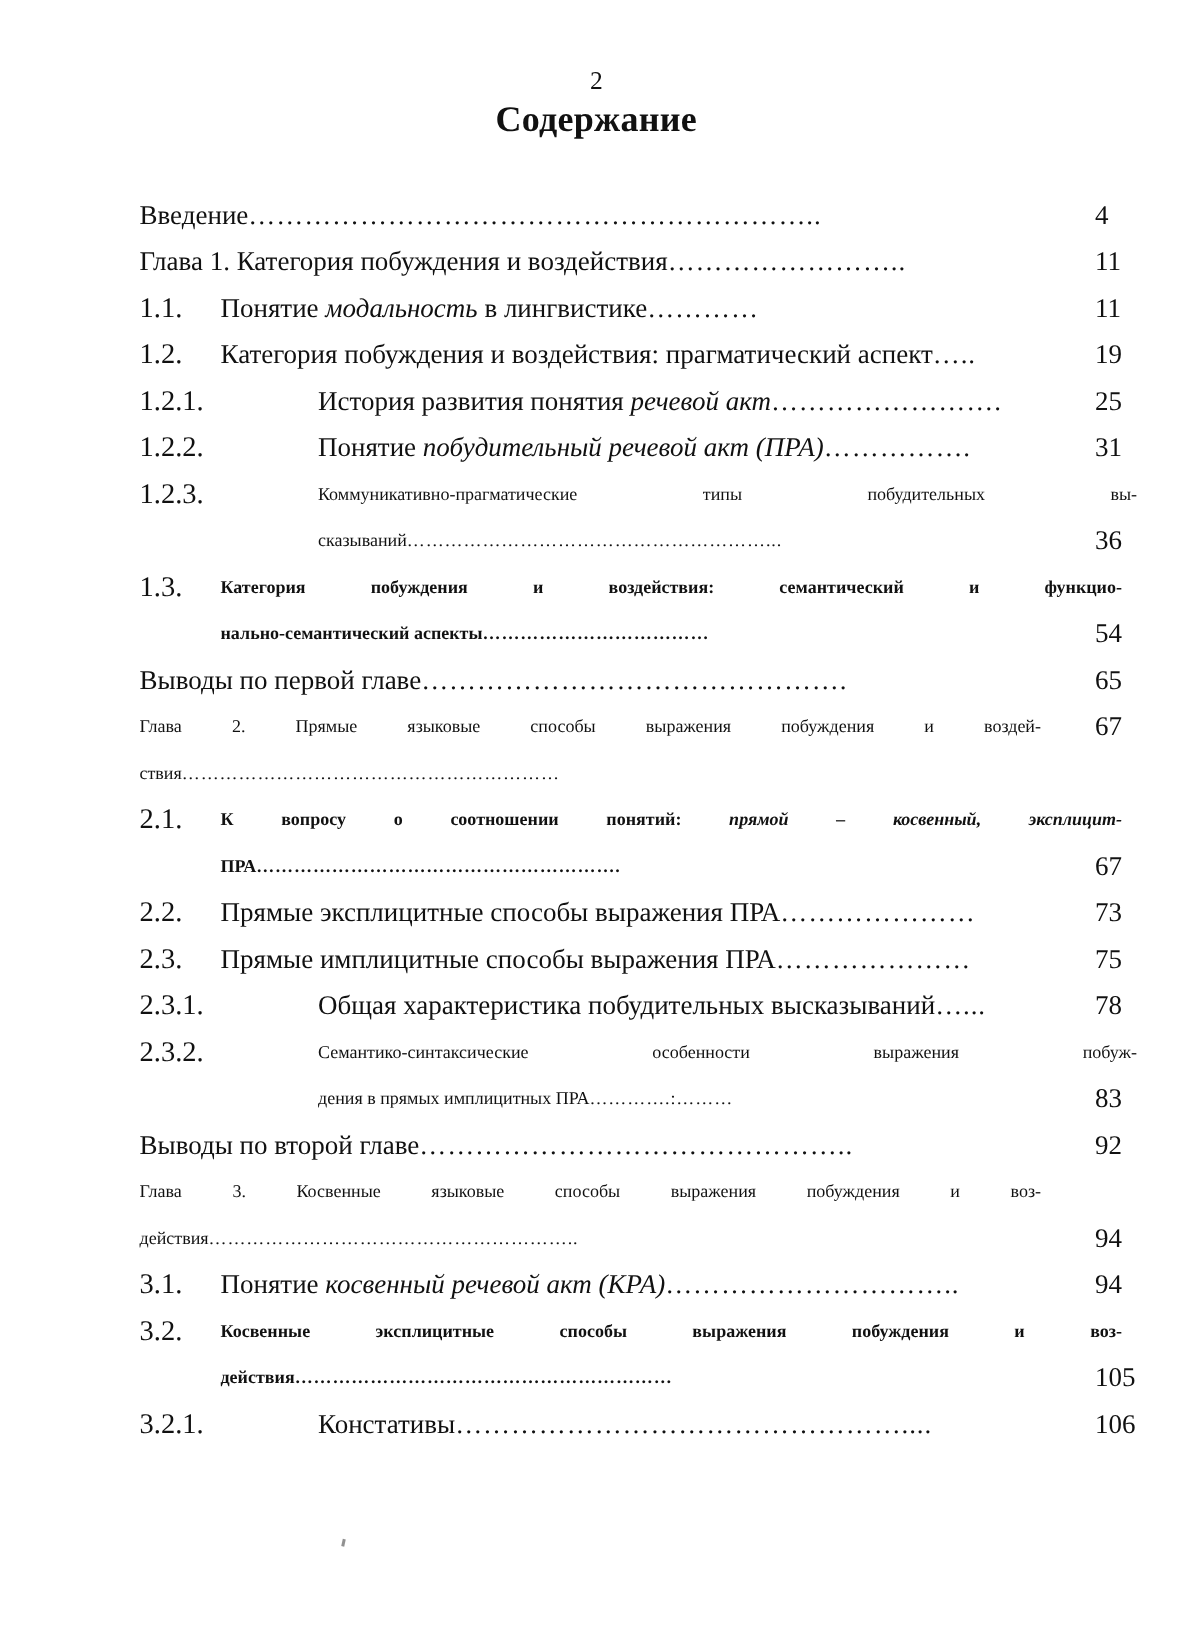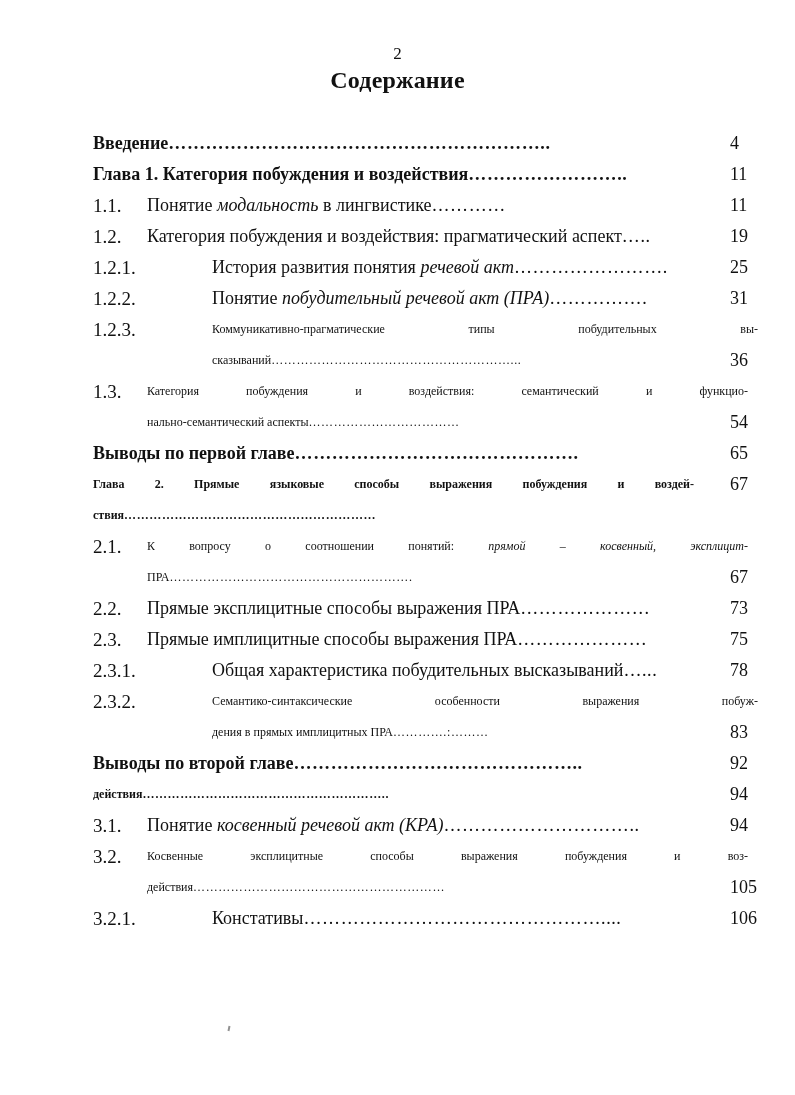--- a/index.html
+++ b/index.html
@@ -77,21 +77,21 @@
   
   .txt {
     display: block;
     font-size: 18px;
     line-height: 31px;
   }
   .lvl0 .txt { margin-left: 0px; }
   .lvl1 .txt { margin-left: 54px; }
   .lvl2 .txt { margin-left: 119px; }
 
-  .bold .txt, .bold .num { font-weight: bold; }
+  .bold .txt, .bold .num { font-weight: normal; }
 
   
   .just {
     text-align: justify;
     text-align-last: justify;
     font-size: 12px;
     line-height: 31px;
     white-space: normal;
   }
   .lastline {
@@ -109,21 +109,21 @@
     width: 60px;
     text-align: left;
     font-size: 18px;
     line-height: 31px;
     font-weight: normal;
   }
 
   .dots { letter-spacing: .6px; }
 
   
-  .measure { width: 601px; }
+  .measure { width: 601px; font-weight: bold; }
   .measure-2 { width: 546px; }
   .measure-0 { width: 601px; }
 
   .speck {
     position: absolute;
     left: 228px;
     top: 1026px;
     width: 2px;
     height: 5px;
     background: #6c6c6c;
@@ -257,20 +257,23 @@
         </div>
       </div>
       <div class="entry lvl0 bold">
         <div class="line">
           <span class="txt"><span>Выводы по второй главе</span><span class="dots">………………………………………..</span></span>
           <span class="pg">92</span>
         </div>
       </div>
       <div class="entry lvl0 bold">
         <div class="line">
+          <span class="txt just measure-0"><span>Глава 3. Косвенные языковые способы выражения побуждения и воз-</span></span>
+        </div>
+        <div class="line">
           <span class="txt just lastline measure-0"><span>действия</span><span class="dots">…………………………………………………..</span></span>
           <span class="pg">94</span>
         </div>
       </div>
       <div class="entry lvl1">
         <div class="line">
           <span class="num">3.1.</span>
           <span class="txt"><span>Понятие </span><span class="it">косвенный речевой акт (КРА)</span><span class="dots">…………………………..</span></span>
           <span class="pg">94</span>
         </div>

